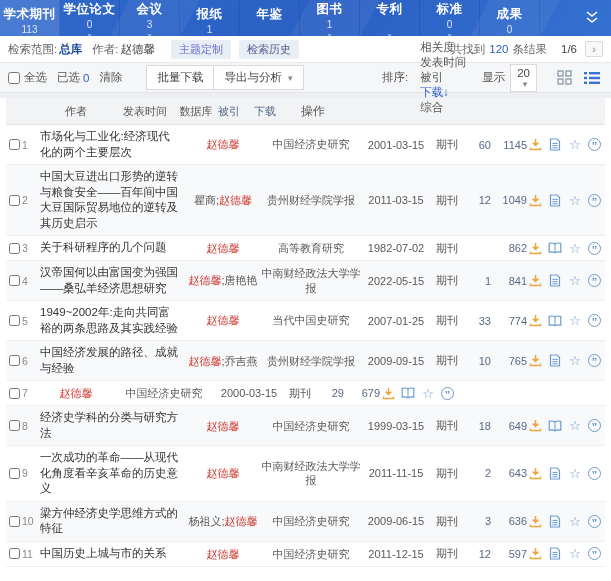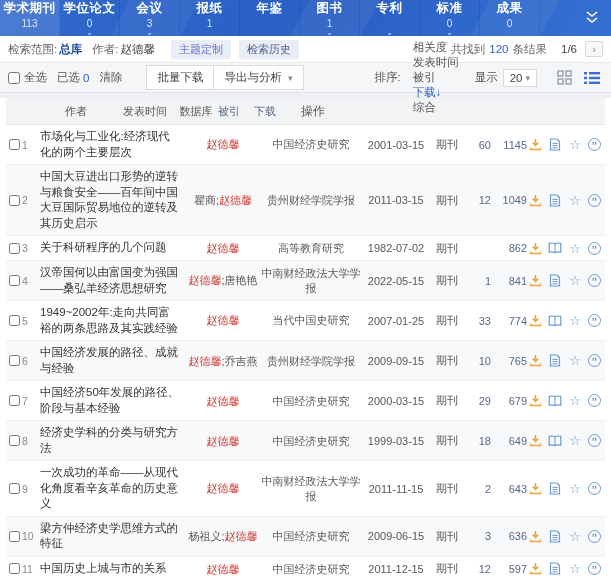--- a/index.html
+++ b/index.html
@@ -15,21 +15,21 @@
     background: linear-gradient(120deg, #2f68cc 0%, #2b60c4 55%, #3470d2 100%);
     position: relative; overflow: hidden;
   }
   .banner .stripe {
     position:absolute; top:-10px; bottom:-10px; width:70px;
     background: rgba(255,255,255,0.055); transform: skewX(-28deg);
   }
   .tab {
     position: relative; z-index:1;
     flex: 0 0 60px; display: flex; flex-direction: column; align-items: center;
-    justify-content: flex-start; padding-top: 0; cursor: pointer;
+    justify-content: flex-end; padding-top: 0; cursor: pointer;
     border-right: 1px solid rgba(0,0,0,0.10); color:#fff;
   }
   .tab.active { background: rgba(255,255,255,0.13); }
   .tab-label { font-size: 12.5px; font-weight: bold; letter-spacing: 0.5px; }
   .tab-count { font-size: 10px; color: #dbe6ff; margin-top: 1px; height: 12px; }
   .tab-caret { font-size: 8px; line-height: 5px; color: #cfe0ff; }
   .banner-chevron {
     position: relative; z-index:1; flex: 1; display:flex; align-items:center;
     justify-content:flex-end; padding-right: 10px; cursor: pointer;
   }
@@ -72,21 +72,21 @@
   }
   .btn + .btn { border-left:none; }
   .caret { font-size:9px; color:#888; margin-left:3px; }
   .sort-area { margin-left:auto; display:flex; align-items:center; }
   .sort-label { color:#555; margin-right:6px; }
   .sort-opt { margin: 0 6px; color:#555; cursor:pointer; }
   .sort-opt.active { color:#2a5fd0; }
   .display-area { display:flex; align-items:center; margin-left:10px; }
   .select-box {
     border:1px solid #d8dade; background:#fff; padding: 2px 6px; margin-left:5px;
-    display:flex; align-items:center; cursor:pointer; color:#444;
+    display:flex; align-items:center; cursor:pointer; color:#444;flex-direction:column;
   }
   .view-icons { display:flex; margin-left:10px; }
   .view-icon {
     width:22px; height:20px; display:flex; align-items:center; justify-content:center;
     cursor:pointer; margin-left:6px;
   }
 
   .spacer { height:5px; background:#edeff2; }
 
   
@@ -471,21 +471,20 @@
       <span class="op-icon star-glyph">☆</span>
       <span class="quote-circle">”</span>
     </span>
   </div>
 
   <div class="trow">
     <span class="col-sel">
       <input type="checkbox" style="">
       <span>7</span>
     </span>
-    <span class="col-title">中国经济50年发展的路径、阶段与基本经验</span>
     <span class="col-author"><span class="author hl">赵德馨</span></span>
     <span class="col-source">中国经济史研究</span>
     <span class="col-date">2000-03-15</span>
     <span class="col-db">期刊</span>
     <span class="col-cited">29</span>
     <span class="col-down">679</span>
     <span class="col-ops">
       <span class="op-icon">
         <svg width="13" height="13" viewBox="0 0 13 13">
           <path d="M6.5 1 L6.5 7 M3.8 4.6 L6.5 7.4 L9.2 4.6" fill="none" stroke="#eda63f" stroke-width="1.6"></path>

